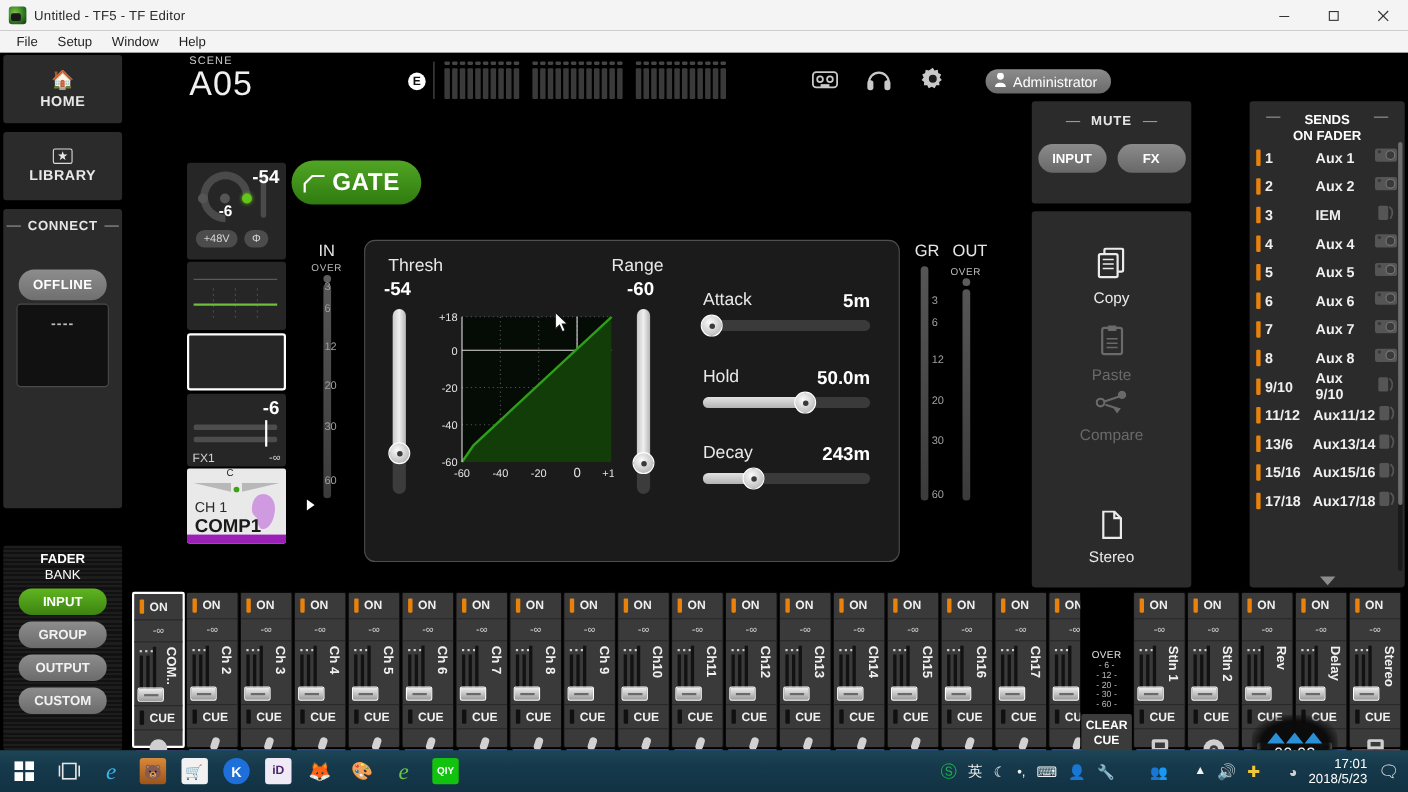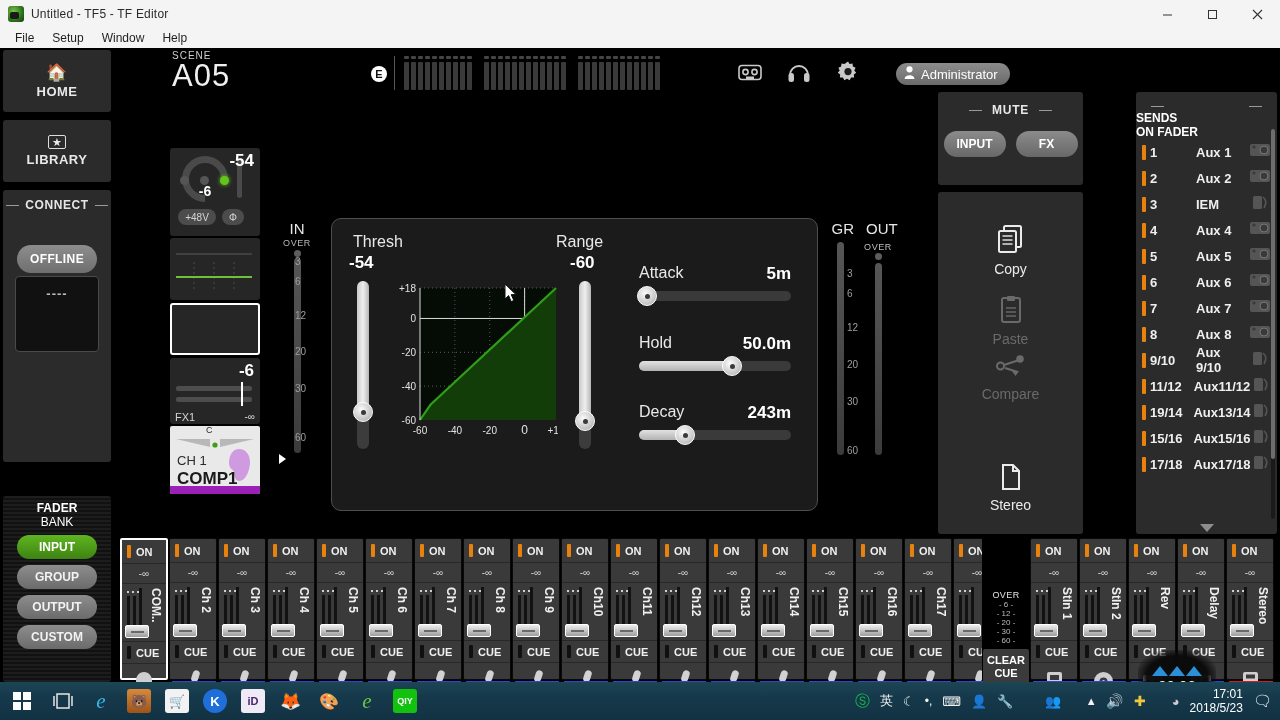--- a/index.html
+++ b/index.html
@@ -248,22 +248,22 @@
   }
   .tool { position: absolute; left: 0; width: 145px; text-align: center; color: #ebebeb; }
   .tool .lbl { font-size: 14px; margin-top: 3px; }
   .tool.disabled { color: #6a6a6a; }
 
   
   .sends-panel {
     position: absolute; left: 1136px; top: 44px; width: 141px; height: 442px;
     background: #2b2b2b; border-radius: 3px; overflow: hidden;
   }
-  .sends-hdr { color: #fff; font-size: 12px; font-weight: bold;
-    line-height: 14px; padding-top: 19px; position: relative; }
+  .sends-hdr { text-align: center; color: #fff; font-size: 12px; font-weight: bold;
+    line-height: 14px; padding-top: 10px; position: relative; }
   .sends-hdr .dash-l, .sends-hdr .dash-r {
     position: absolute; top: 14px; width: 13px; height: 1px; background: #9a9a9a;
   }
   .sends-hdr .dash-l { left: 15px; } .sends-hdr .dash-r { right: 15px; }
   .send-row {
     position: relative; height: 26px; display: flex; align-items: center;
   }
   .send-tick { width: 4px; height: 15px; background: #e8820c; margin-left: 6px; border-radius: 1px; flex: none; }
   .send-num { color: #efefef; font-size: 13px; font-weight: bold; margin-left: 4px; width: 46px; }
   .send-name { color: #efefef; font-size: 13px; font-weight: bold; flex: 1; }
@@ -643,20 +643,26 @@
         <div style="position:absolute;left:36px;top:-1px;color:#2a2a2a;font-size:9px;">C</div>
         <svg style="position:absolute;right:8px;top:22px;" width="26" height="34" viewBox="0 0 26 34">
           <path d="M13 1c7 0 11 6 11 13 0 8-4 19-11 19-3 0-5-4-5-9 0-2-5-3-5-9C3 7 7 1 13 1z" fill="#cf9ae0"></path>
         </svg>
         <div class="cs-ch">CH 1</div>
         <div class="cs-nm">COMP1</div>
         <div class="cs-colorbar"></div>
       </div>
     </div>
 
+    <div class="gate-pill">
+      <svg width="22" height="22" viewBox="0 0 22 22">
+        <polyline points="2,20 2,12 9,5 20,5" fill="none" stroke="#ffffff" stroke-width="2"></polyline>
+      </svg>
+      <span class="txt">GATE</span>
+    </div>
 
     <div class="inmeter">
       <div class="mtr-title">IN</div>
       <div class="mtr-sub">OVER</div>
       <div class="mtr-over-dot"></div>
       <div class="mtr-track"></div>
       <div class="mtr-scale">
         <div style="top:0px;">3</div>
         <div style="top:20px;">6</div>
         <div style="top:54px;">12</div>
@@ -908,21 +914,21 @@
             <span class="send-tick"></span>
             <span class="send-num">11/12</span>
             <span class="send-name">Aux11/12</span>
             <span class="send-icon"><svg width="22" height="16" viewBox="0 0 22 16">
                 <rect x="4" y="2" width="9" height="13" rx="1.5" fill="#555"></rect>
                 <path d="M14 3 q5 4 1 11" fill="none" stroke="#555" stroke-width="1.6"></path>
               </svg></span>
           </div>
           <div class="send-row">
             <span class="send-tick"></span>
-            <span class="send-num">19/14</span>
+            <span class="send-num">13/6</span>
             <span class="send-name">Aux13/14</span>
             <span class="send-icon"><svg width="22" height="16" viewBox="0 0 22 16">
                 <rect x="4" y="2" width="9" height="13" rx="1.5" fill="#555"></rect>
                 <path d="M14 3 q5 4 1 11" fill="none" stroke="#555" stroke-width="1.6"></path>
               </svg></span>
           </div>
           <div class="send-row">
             <span class="send-tick"></span>
             <span class="send-num">15/16</span>
             <span class="send-name">Aux15/16</span>

